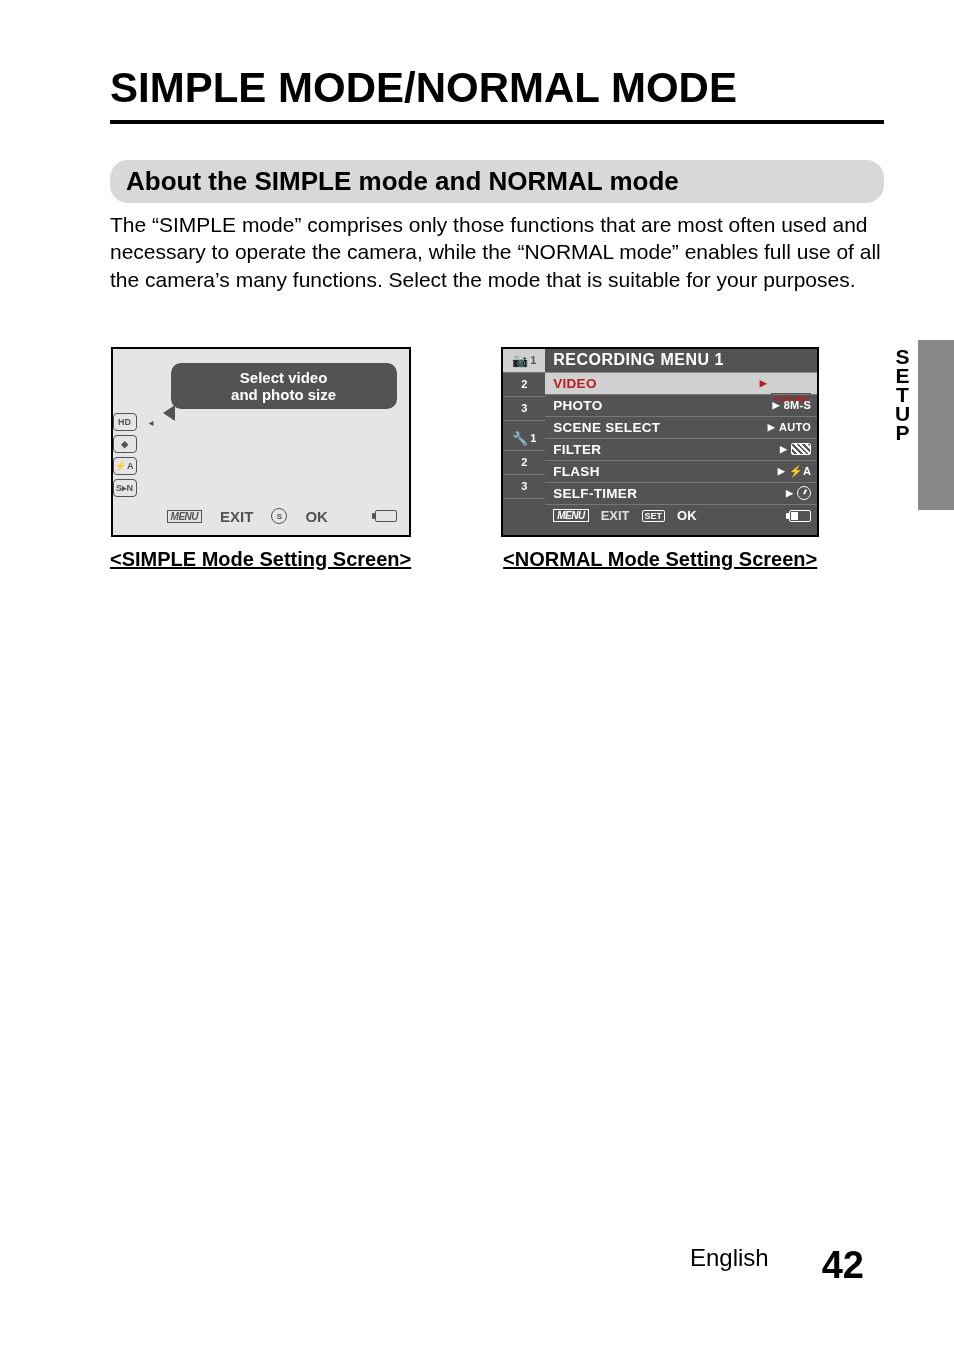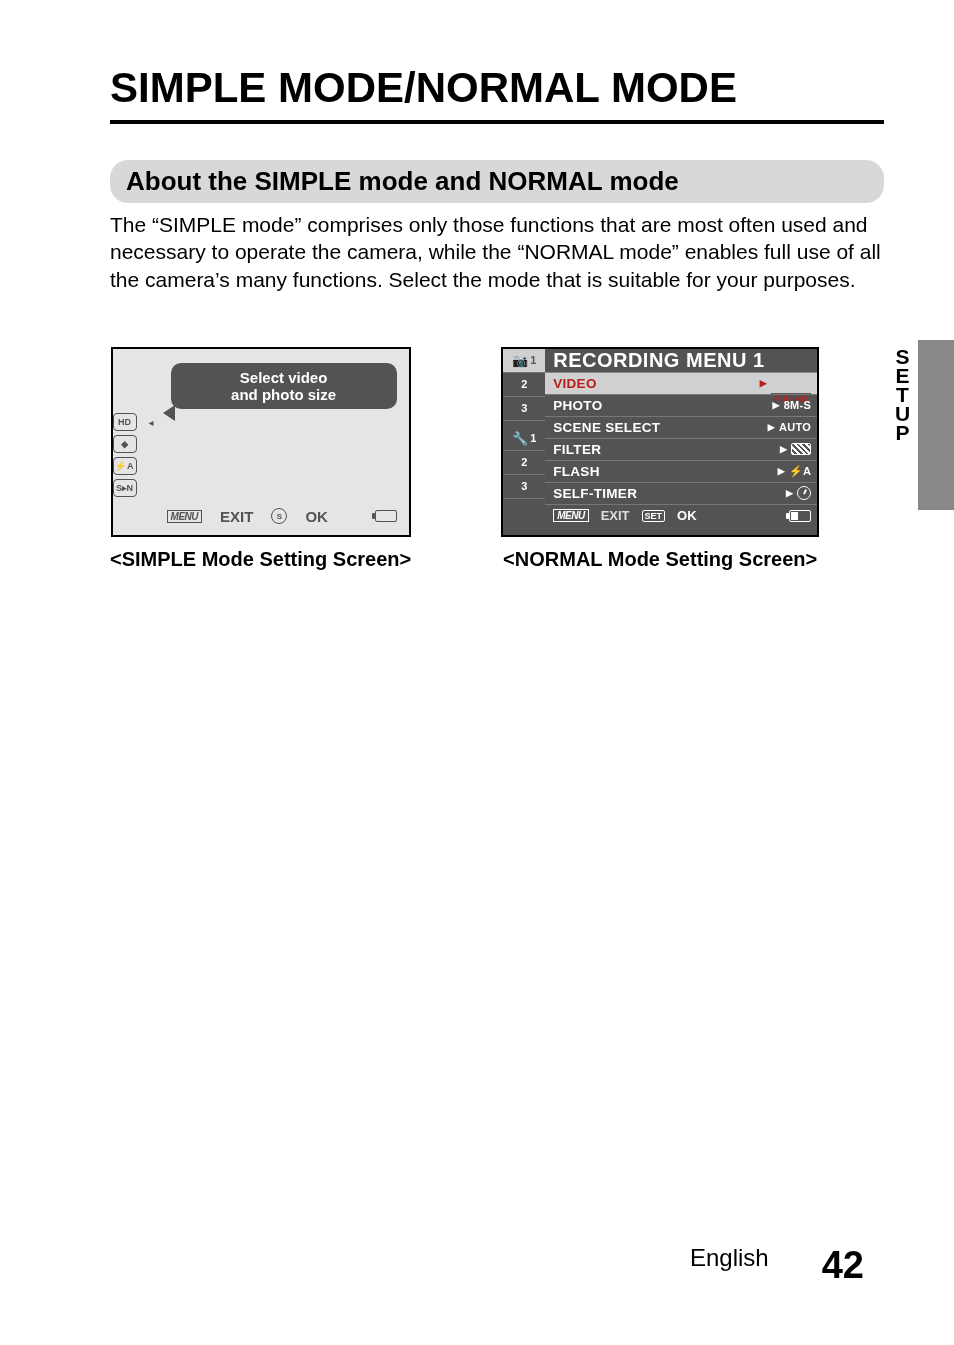--- a/index.html
+++ b/index.html
@@ -8,21 +8,21 @@
 
   .title { font-size: 42px; font-weight: 900; letter-spacing: 0px; font-stretch: condensed; font-family: "Arial Black", Arial, sans-serif; }
   .title-rule-bot { border-top: 4px solid #000; margin-top: 8px; margin-bottom: 36px; }
 
   .subtitle-bar { background: #d8d8d8; border-radius: 18px; padding: 6px 16px; font-size: 26px; font-weight: 900; font-family: "Arial Black", Arial, sans-serif; }
 
   .body-text { font-size: 21px; line-height: 1.3; margin-top: 8px; }
 
   .screens-row { display: flex; gap: 90px; margin-top: 54px; }
   .screen-col { display: flex; flex-direction: column; align-items: center; }
-  .caption { text-align: center; font-size: 20px; font-weight: 700; margin-top: 10px; line-height: 1.2; }
+  .caption { text-align: center; font-size: 20px; font-weight: 700; margin-top: 10px; line-height: 1.2; text-decoration: underline; }
 
   
   .simple-screen { width: 300px; height: 190px; border: 2px solid #000; position: relative; background: #e5e5e5; }
   .simple-bubble { position: absolute; left: 58px; top: 14px; width: 226px; height: 46px; border: 2px solid #535353; border-radius: 10px; background: #535353; color: #fff; font-weight: 700; font-size: 15px; display: flex; align-items: center; justify-content: center; text-align: center; line-height: 1.15; }
   .simple-bubble::after { content: ""; position: absolute; left: -10px; top: 40px; width: 0; height: 0; border-top: 8px solid transparent; border-bottom: 8px solid transparent; border-right: 12px solid #535353; }
   .simple-icons { position: absolute; left: 0; top: 64px; display: flex; flex-direction: column; gap: 4px; }
   .simple-icons .ic { width: 24px; height: 18px; border: 1.5px solid #535353; border-radius: 4px; display: flex; align-items: center; justify-content: center; font-size: 9px; font-weight: 800; color: #535353; font-family: Arial, sans-serif; }
   .ic-arrow { position: absolute; left: 36px; top: 68px; font-size: 10px; color: #535353; }
   .simple-footer { position: absolute; left: 54px; bottom: 10px; right: 12px; display: flex; align-items: center; gap: 18px; font-weight: 800; font-size: 15px; color: #535353; }
   .menu-box { border: 1.5px solid #535353; font-size: 10px; font-weight: 800; padding: 0 3px; border-radius: 0; letter-spacing: -0.5px; font-style: italic; }
@@ -30,21 +30,21 @@
   .batt { width: 22px; height: 12px; border: 1.5px solid #535353; border-radius: 2px; position: relative; margin-left: auto; }
   .batt::before { content: ""; position: absolute; left: -4px; top: 2px; width: 3px; height: 6px; background: #535353; border-radius: 1px; }
 
   
   .normal-screen { width: 318px; height: 190px; border: 2px solid #000; background: #535353; color: #fff; position: relative; display: flex; }
   .ns-left { width: 42px; background: #535353; display: flex; flex-direction: column; }
   .ns-tab { height: 24px; border-bottom: 1px solid #777; display: flex; align-items: center; justify-content: center; gap: 2px; font-size: 11px; font-weight: 700; }
   .ns-tab.active { background: #d0d0d0; color: #575757; }
   .ns-tab .dot { font-size: 13px; }
   .ns-right { flex: 1; display: flex; flex-direction: column; }
-  .ns-header { height: 24px; background: #535353; display: flex; align-items: center; padding-left: 8px; font-weight: 800; font-size: 20px; letter-spacing: 0.5px; border-bottom: 1px solid #888; }
+  .ns-header { height: 24px; background: #535353; display: flex; align-items: center; padding-left: 8px; font-weight: 800; font-size: 16px; letter-spacing: 0.5px; border-bottom: 1px solid #888; }
   .ns-row { height: 22px; display: flex; align-items: center; justify-content: space-between; padding: 0 6px 0 8px; font-weight: 800; font-size: 13.5px; border-bottom: 1px solid #777; font-family: "Arial Narrow", Arial, sans-serif; letter-spacing: 0.3px; }
   .ns-row.selected { background: #d0d0d0; color: #b91c1c; }
   .ns-value { display: flex; align-items: center; gap: 4px; font-size: 11px; }
   .ns-value .tri { font-size: 9px; }
   .val-box { border: 1.5px solid #fff; border-radius: 0; padding: 0 2px; font-size: 9px; font-weight: 800; line-height: 11px; margin-top: 32px; }
   .ns-row.selected .val-box { border-color: #575757; }
   .patt-box { width: 20px; height: 12px; border: 1.5px solid #fff; border-radius: 2px; background: repeating-linear-gradient(45deg, #fff 0 2px, transparent 2px 4px); }
   .timer-ic { width: 14px; height: 14px; border: 1.5px solid #fff; border-radius: 50%; position: relative; }
   .timer-ic::before { content:""; position:absolute; left: 5px; top: 2px; width: 1.5px; height: 5px; background: #fff; transform-origin: bottom; transform: rotate(25deg);}
   .ns-footer { height: 22px; display: flex; align-items: center; padding: 0 6px 0 8px; gap: 12px; font-weight: 800; font-size: 13px; }

